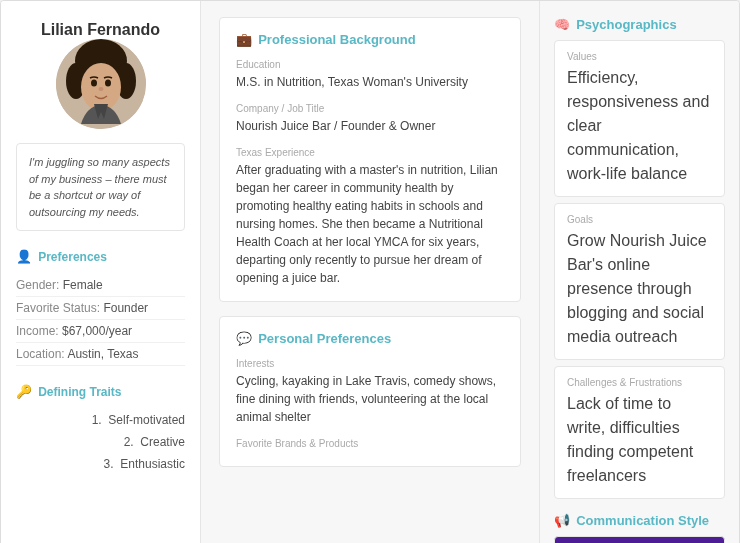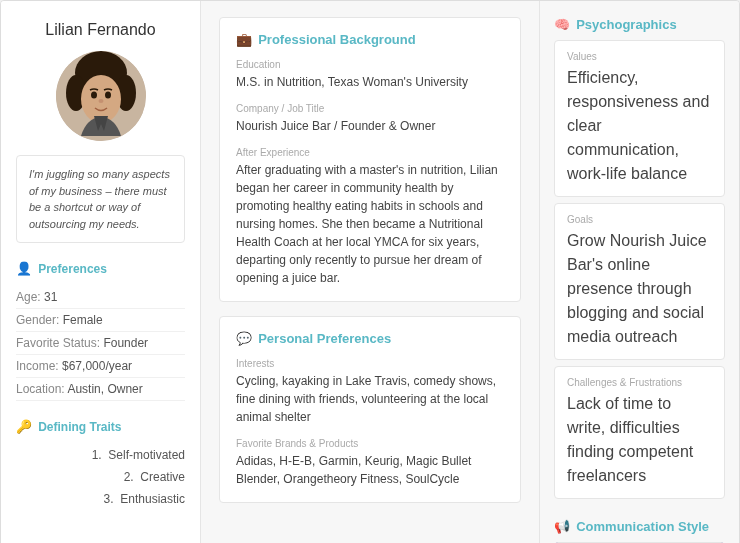--- a/index.html
+++ b/index.html
@@ -28,24 +28,24 @@
       min-width: 200px;
       background: #fff;
       border-right: 1px solid #e5e5e5;
       padding: 20px 15px;
       display: flex;
       flex-direction: column;
       align-items: center;
     }
     .persona-name {
       font-size: 16px;
-      font-weight: 400;
+      font-weight: 700;
       color: #333;
       text-align: left;
-      margin-bottom: 12px;
+      margin-bottom: 0;
     }
     .avatar-circle {
       width: 90px;
       height: 90px;
       border-radius: 50%;
       background: #c8b9a8;
       overflow: hidden;
       margin-bottom: 14px;
       position: relative;
       display: flex;
@@ -163,21 +163,21 @@
       gap: 6px;
       margin-bottom: 8px;
     }
     .right-card {
       background: #fff;
       border: 1px solid #e5e5e5;
       border-radius: 4px;
       padding: 10px 12px;
       margin-bottom: 6px;
     }
-    .right-card:last-child { margin-bottom: 10px; }
+    .right-card:last-child { margin-bottom: 4px; }
     .right-card .sub-label {
       font-size: 10px;
       color: #aaa;
       margin-bottom: 4px;
       font-weight: 500;
     }
     .right-card .sub-value {
       font-size: 16px;
       color: #444;
       line-height: 1.5;
@@ -275,33 +275,30 @@
     <div class="quote-box">
       <span>I'm juggling so many aspects of my business – there must be a shortcut or way of outsourcing my needs.</span>
     </div>
 
     <div class="section-title">
       <span class="icon">👤</span>
       <span>Preferences</span>
     </div>
     <div class="demo-list">
       <div class="demo-item">
-        <span class="label">Age:</span><span> 31</span>
-      </div>
-      <div class="demo-item">
         <span class="label">Gender:</span><span> Female</span>
       </div>
       <div class="demo-item">
         <span class="label">Favorite Status:</span><span> Founder</span>
       </div>
       <div class="demo-item">
         <span class="label">Income:</span><span> $67,000/year</span>
       </div>
       <div class="demo-item">
-        <span class="label">Location:</span><span> Austin, Owner</span>
+        <span class="label">Location:</span><span> Austin, Texas</span>
       </div>
     </div>
 
     <div class="section-title">
       <span class="icon">🔑</span>
       <span>Defining Traits</span>
     </div>
     <div class="traits-list">
       <div class="trait-item">1.&nbsp; Self-motivated</div>
       <div class="trait-item">2.&nbsp; <span>Creative</span></div>
@@ -318,37 +315,36 @@
       </div>
       <div class="sub-section">
         <div class="sub-label">Education</div>
         <div class="sub-value">M.S. in Nutrition, Texas Woman's University</div>
       </div>
       <div class="sub-section">
         <div class="sub-label">Company / Job Title</div>
         <div class="sub-value">Nourish Juice Bar / Founder &amp; Owner</div>
       </div>
       <div class="sub-section">
-        <div class="sub-label">After Experience</div>
+        <div class="sub-label">Texas Experience</div>
         <div class="sub-value">After graduating with a master's in nutrition, Lilian began her career in community health by promoting healthy eating habits in schools and nursing homes. She then became a Nutritional Health Coach at her local YMCA for six years, departing only recently to pursue her dream of opening a juice bar.</div>
       </div>
     </div>
 
     <div class="panel-section">
       <div class="panel-section-title">
         <span>💬</span>
         <span>Personal Preferences</span>
       </div>
       <div class="sub-section">
         <div class="sub-label">Interests</div>
         <div class="sub-value">Cycling, kayaking in Lake Travis, comedy shows, fine dining with friends, volunteering at the local animal shelter</div>
       </div>
       <div class="sub-section">
         <div class="sub-label">Favorite Brands &amp; Products</div>
-        <div class="sub-value">Adidas, H-E-B, Garmin, Keurig, Magic Bullet Blender, Orangetheory Fitness, SoulCycle</div>
       </div>
     </div>
 
   </div>
 
   <div class="right-panel">
 
     <div>
       <div class="right-section-title">
         <span>🧠</span>

